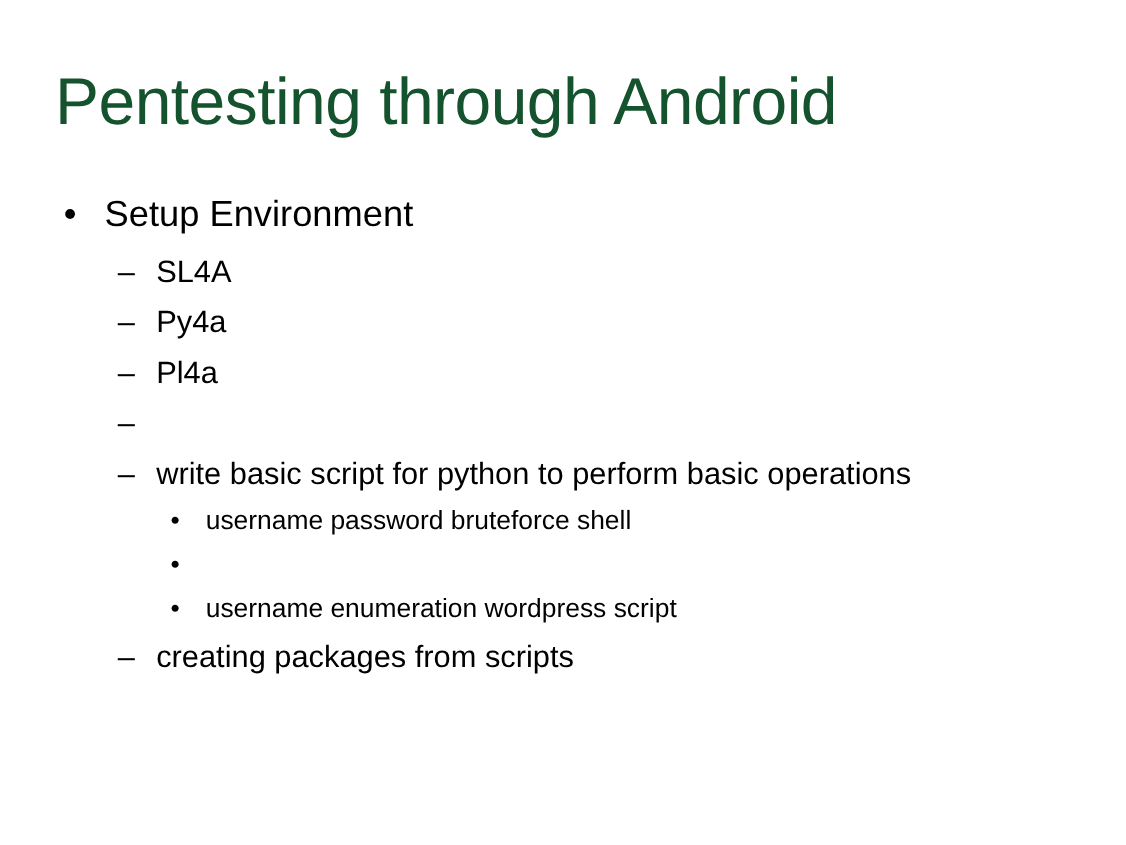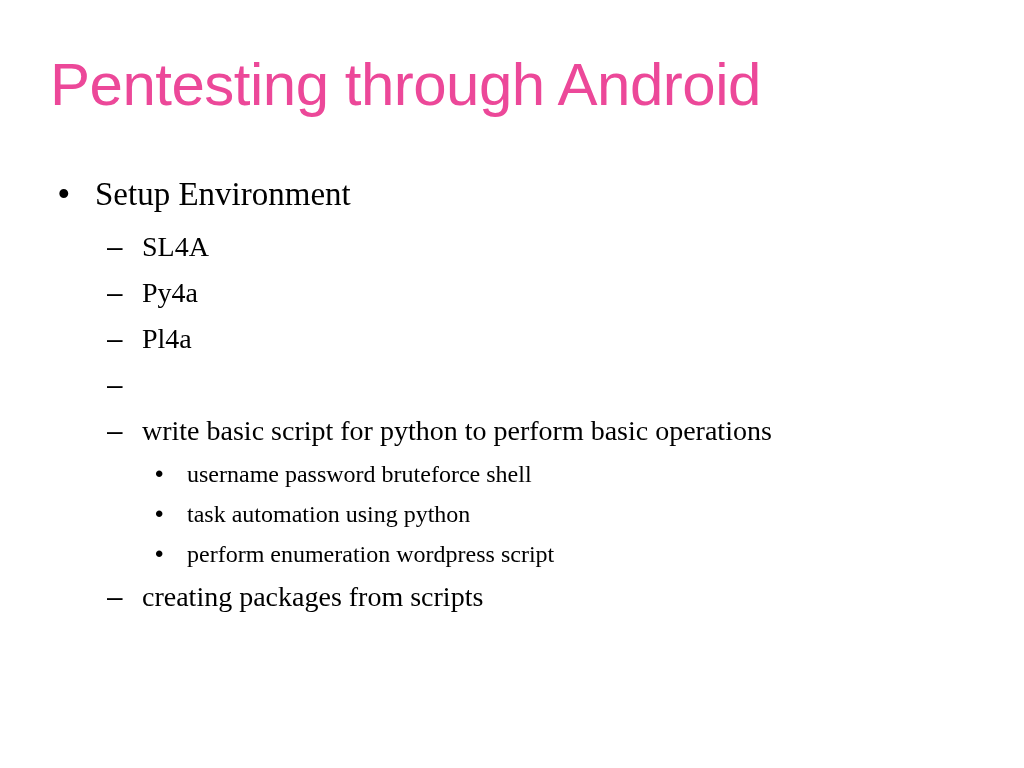--- a/index.html
+++ b/index.html
@@ -21,27 +21,27 @@
     width: 1024px;
     height: 768px;
     background: #ffffff;
     box-sizing: border-box;
   }
 
   
   .slide-title {
     position: absolute;
     left: 50px;
-    top: 50px;
+    top: 58px;
     width: 924px;
     font-size: 60px;
     line-height: 70px;
     font-weight: 400;
     letter-spacing: -0.5px;
-    color: #ec4899;
+    color: #14532d;
     white-space: nowrap;
   }
 
   
   .slide-body {
     position: absolute;
     left: 0;
     top: 172px;
     width: 1024px;
   }
@@ -107,21 +107,20 @@
   }
 
   .lvl3-group {
     margin-top: 2px;
     margin-bottom: 4px;
   }
 
   .bullet-text {
     display: inline;
     white-space: nowrap;
-    font-family: Liberation Serif, serif;
   }
 </style>
 </head>
 <body>
 
 <div class="slide">
 
   <div class="slide-title">Pentesting through Android</div>
 
   <div class="slide-body">
@@ -160,26 +159,25 @@
 
         <ul class="outline lvl3-group">
 
           <li class="lvl3">
             <span class="bullet-mark">•</span>
             <span class="bullet-text">username password bruteforce shell</span>
           </li>
 
           <li class="lvl3">
             <span class="bullet-mark">•</span>
-            <span class="bullet-text">task automation using python</span>
           </li>
 
           <li class="lvl3">
             <span class="bullet-mark">•</span>
-            <span class="bullet-text">perform enumeration wordpress script</span>
+            <span class="bullet-text">username enumeration wordpress script</span>
           </li>
 
         </ul>
 
         <li class="lvl2">
           <span class="bullet-mark">–</span>
           <span class="bullet-text">creating packages from scripts</span>
         </li>
 
       </ul>

